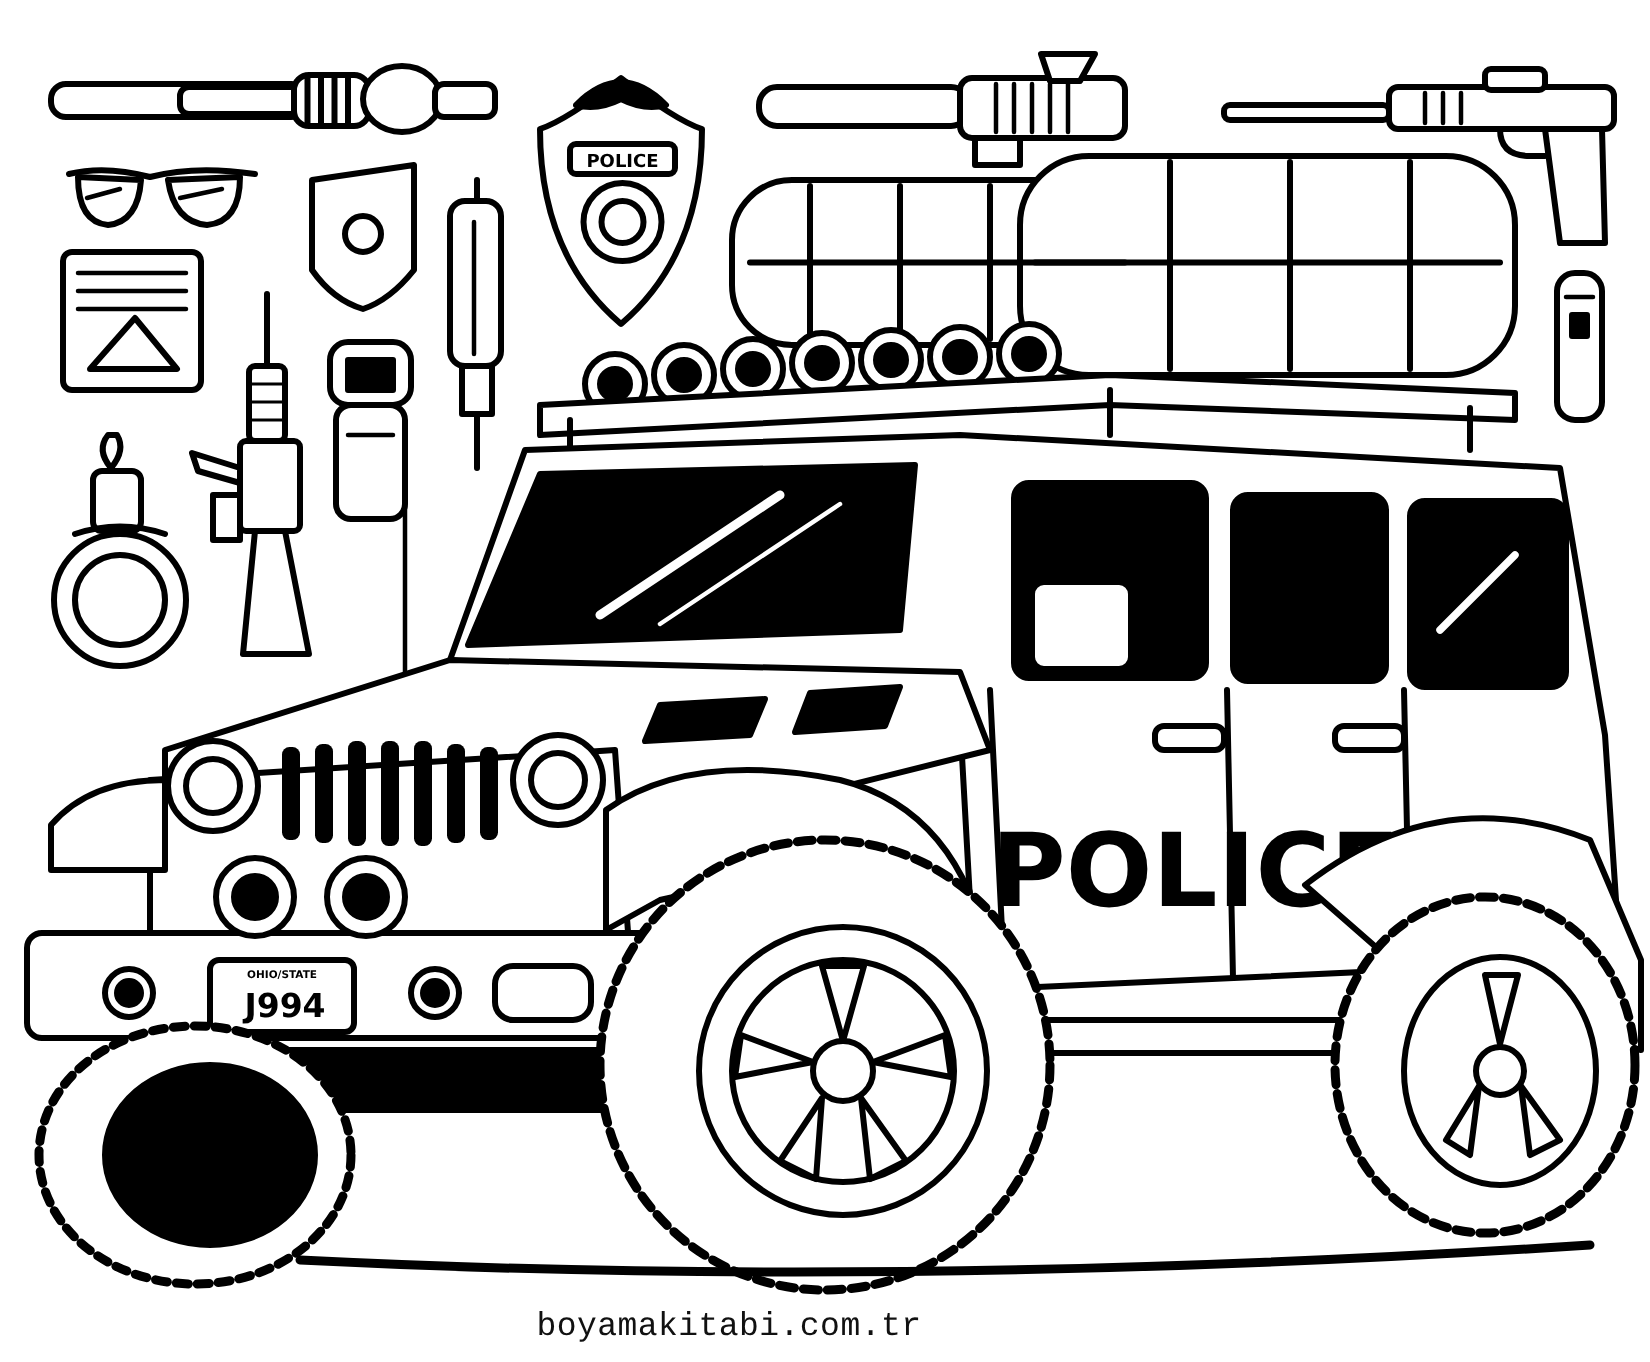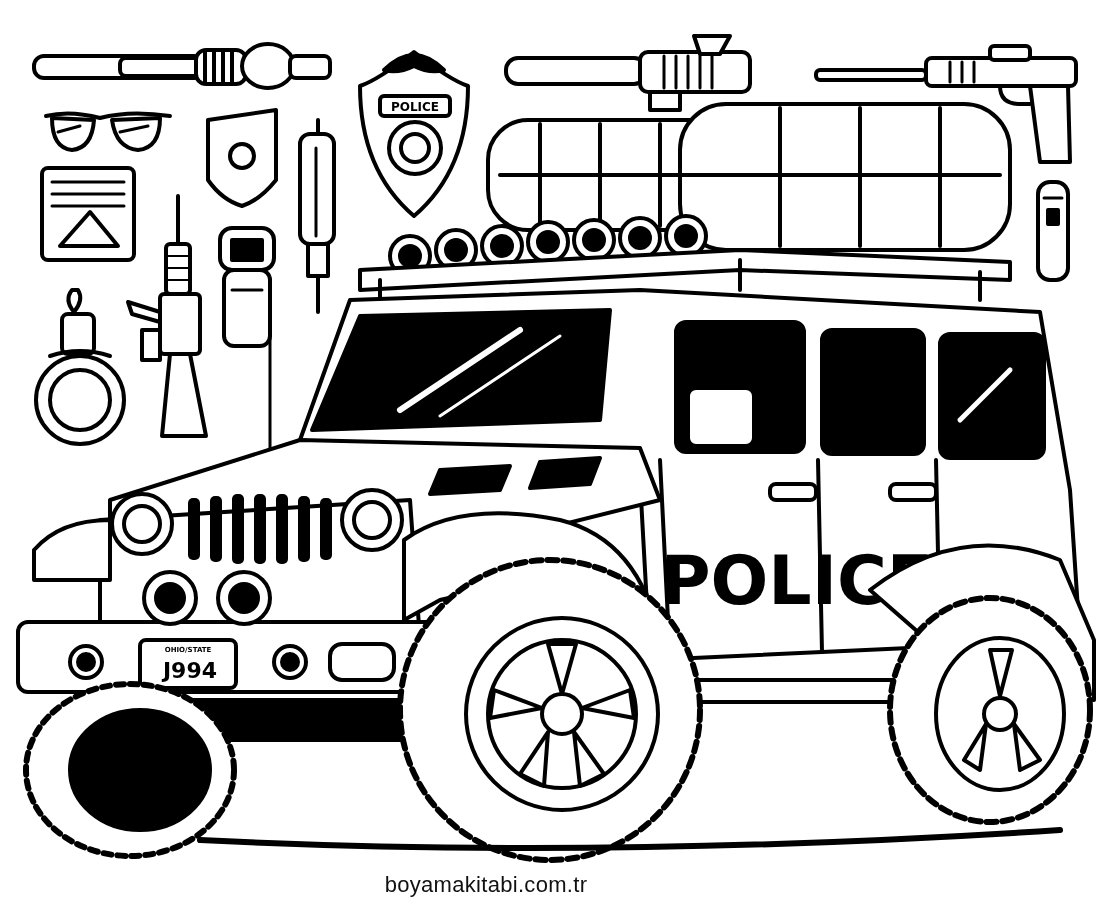--- a/index.html
+++ b/index.html
@@ -1,18 +1,18 @@
 <!DOCTYPE html>
 <html><head>
 <meta charset="utf-8">
 <style>
   html, body { margin: 0; padding: 0; background: #ffffff; }
   body { width: 1100px; height: 908px; overflow: hidden; position: relative; font-family: "DejaVu Sans", sans-serif; }
   #art { position: absolute; left: 0; top: 0; width: 1100px; height: 870px; }
-  .footer { position: absolute; left: 0; top: 872px; width: 972px; text-align: center; font-size: 22px; color: #111; font-family: Liberation Sans, sans-serif; letter-spacing: 0.3px; }
+  .footer { position: absolute; left: 0; top: 872px; width: 972px; text-align: center; font-size: 22px; color: #111; font-family: Liberation Mono, monospace; letter-spacing: 0.3px; }
   .police-text { font-family: "DejaVu Sans", sans-serif; font-weight: bold; }
   .plate-text { font-family: "DejaVu Sans", sans-serif; font-weight: bold; }
   svg * { vector-effect: non-scaling-stroke; }
 </style>
 </head>
 <body>
 
 <svg id="art" viewBox="0 0 1100 870" xmlns="http://www.w3.org/2000/svg" fill="none" stroke="#000" stroke-width="4" stroke-linejoin="round" stroke-linecap="round">
 
   <g>

